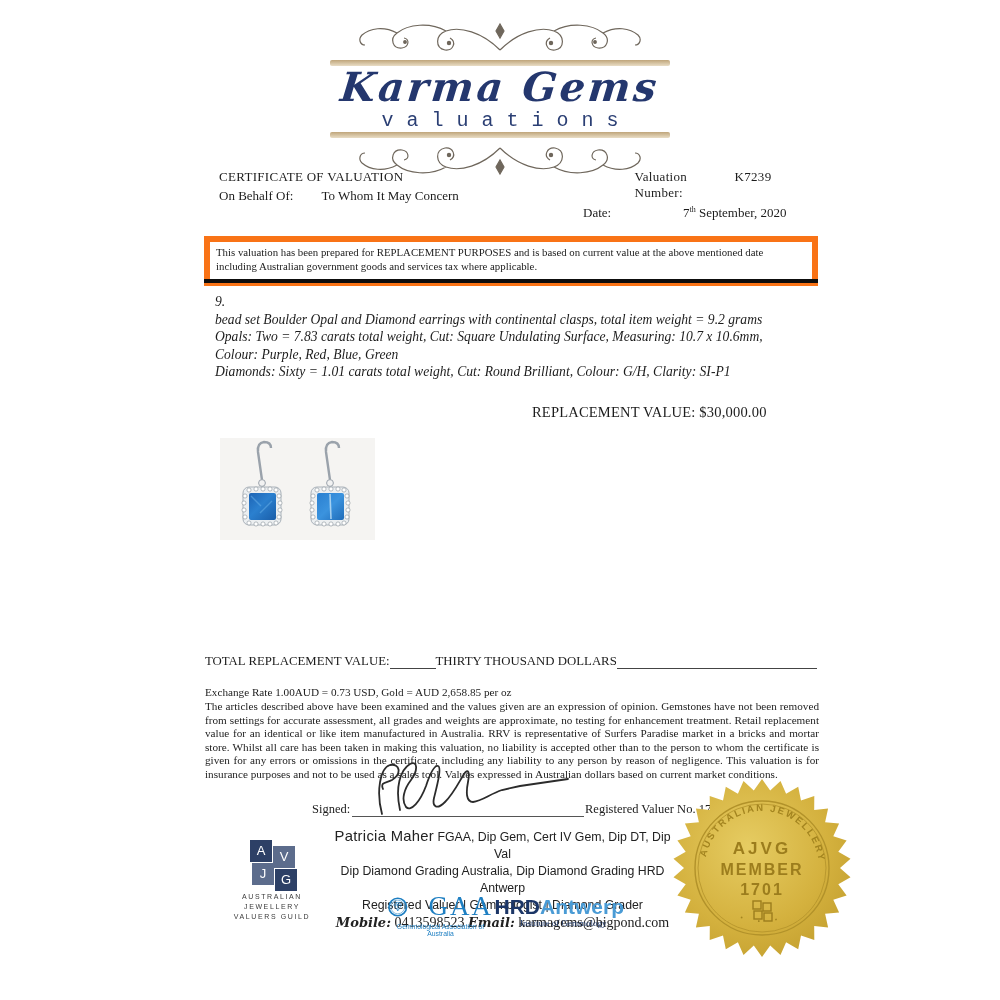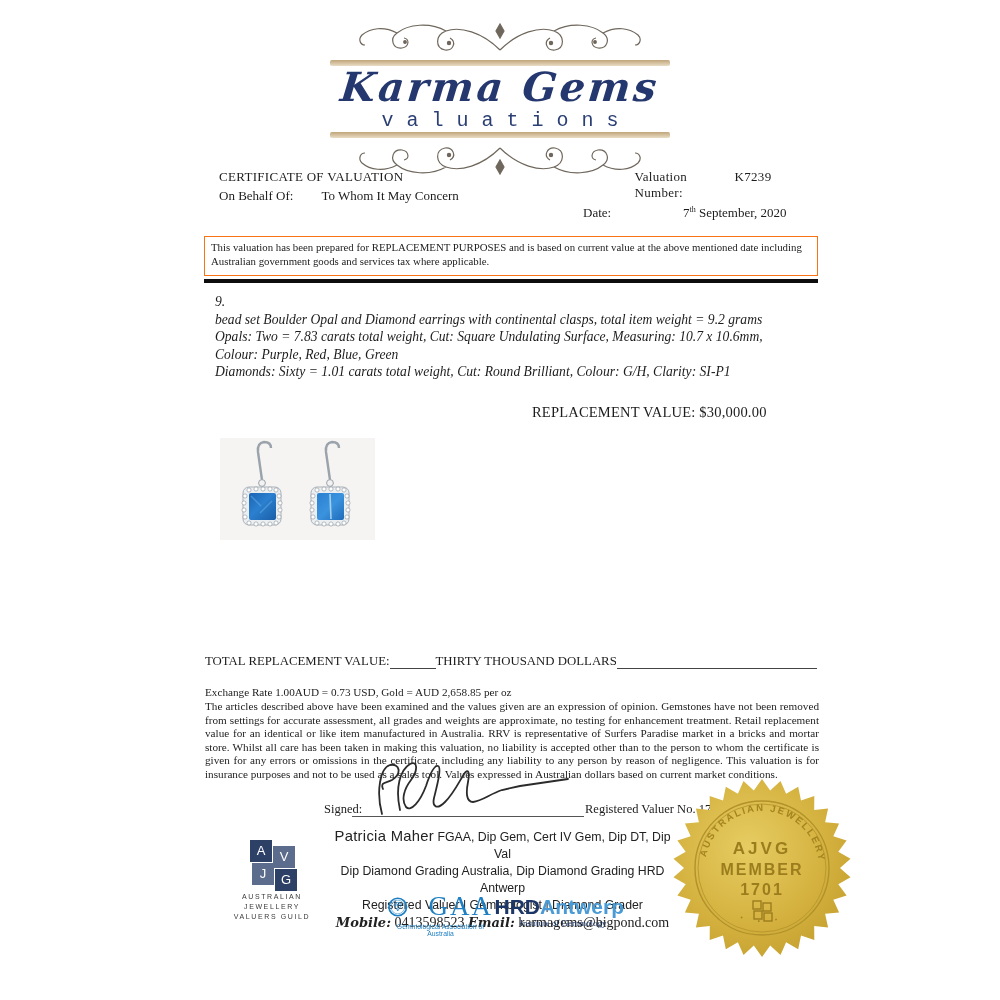--- a/index.html
+++ b/index.html
@@ -25,41 +25,41 @@
     letter-spacing:13px; text-indent:13px; margin-top:2px; line-height:1.1;
   }
 
   
   .h-title { font-size:13px; letter-spacing:.3px; }
   .h-row  { font-size:13px; margin-top:3px; }
   .lbl-gap { display:inline-block; width:28px; }
 
   
   #purpose-box {
-    left:204px; top:236px; width:614px; border:1px solid #f97316;
+    left:204px; top:236px; width:614px; border:6px solid #f97316;
     padding:3px 6px 6px 6px; font-size:10.8px; line-height:1.32; color:#222;
   }
   #purpose-rule { left:204px; top:279px; width:614px; height:4px; background:#0d0d0d; }
 
   
   #item-block { left:215px; top:293px; width:625px; font-style:italic; font-size:13.6px; line-height:17.6px; }
   #replacement-value { left:532px; top:404px; font-size:14.5px; letter-spacing:.2px; }
 
   
   #total-row { left:205px; top:654px; width:612px; display:flex; align-items:flex-end; font-size:12.8px; }
   .uline { border-bottom:1px solid #444; height:15px; }
   #total-gap { width:46px; }
   #total-fill { flex:1; }
 
   
   #exchange-note { left:205px; top:686px; font-size:11.2px; }
   #legal-text { left:205px; top:700px; width:614px; font-size:11.2px; line-height:13.6px; text-align:justify; }
 
   
-  #signed-label { left:324px; top:802px; font-size:12.5px; }
+  #signed-label { left:312px; top:802px; font-size:12.5px; }
   #sig-line { left:352px; top:801px; width:232px; height:16px; border-bottom:1px solid #555; }
   #reg-valuer { left:585px; top:802px; font-size:12.5px; }
   #sig-svg { left:360px; top:758px; }
 
   
   #valuer-block { left:325px; top:828px; width:355px; text-align:center;
     font-family:"Liberation Sans", sans-serif; font-size:12.3px; color:#222; line-height:17px; }
   #valuer-name { font-size:14.8px; letter-spacing:.3px; }
   .script-lbl { font-family:"DejaVu Serif", serif; font-style:italic; font-weight:bold; font-size:13px; }
   #contact-line { font-family:"Liberation Serif", serif; font-size:14px; }

